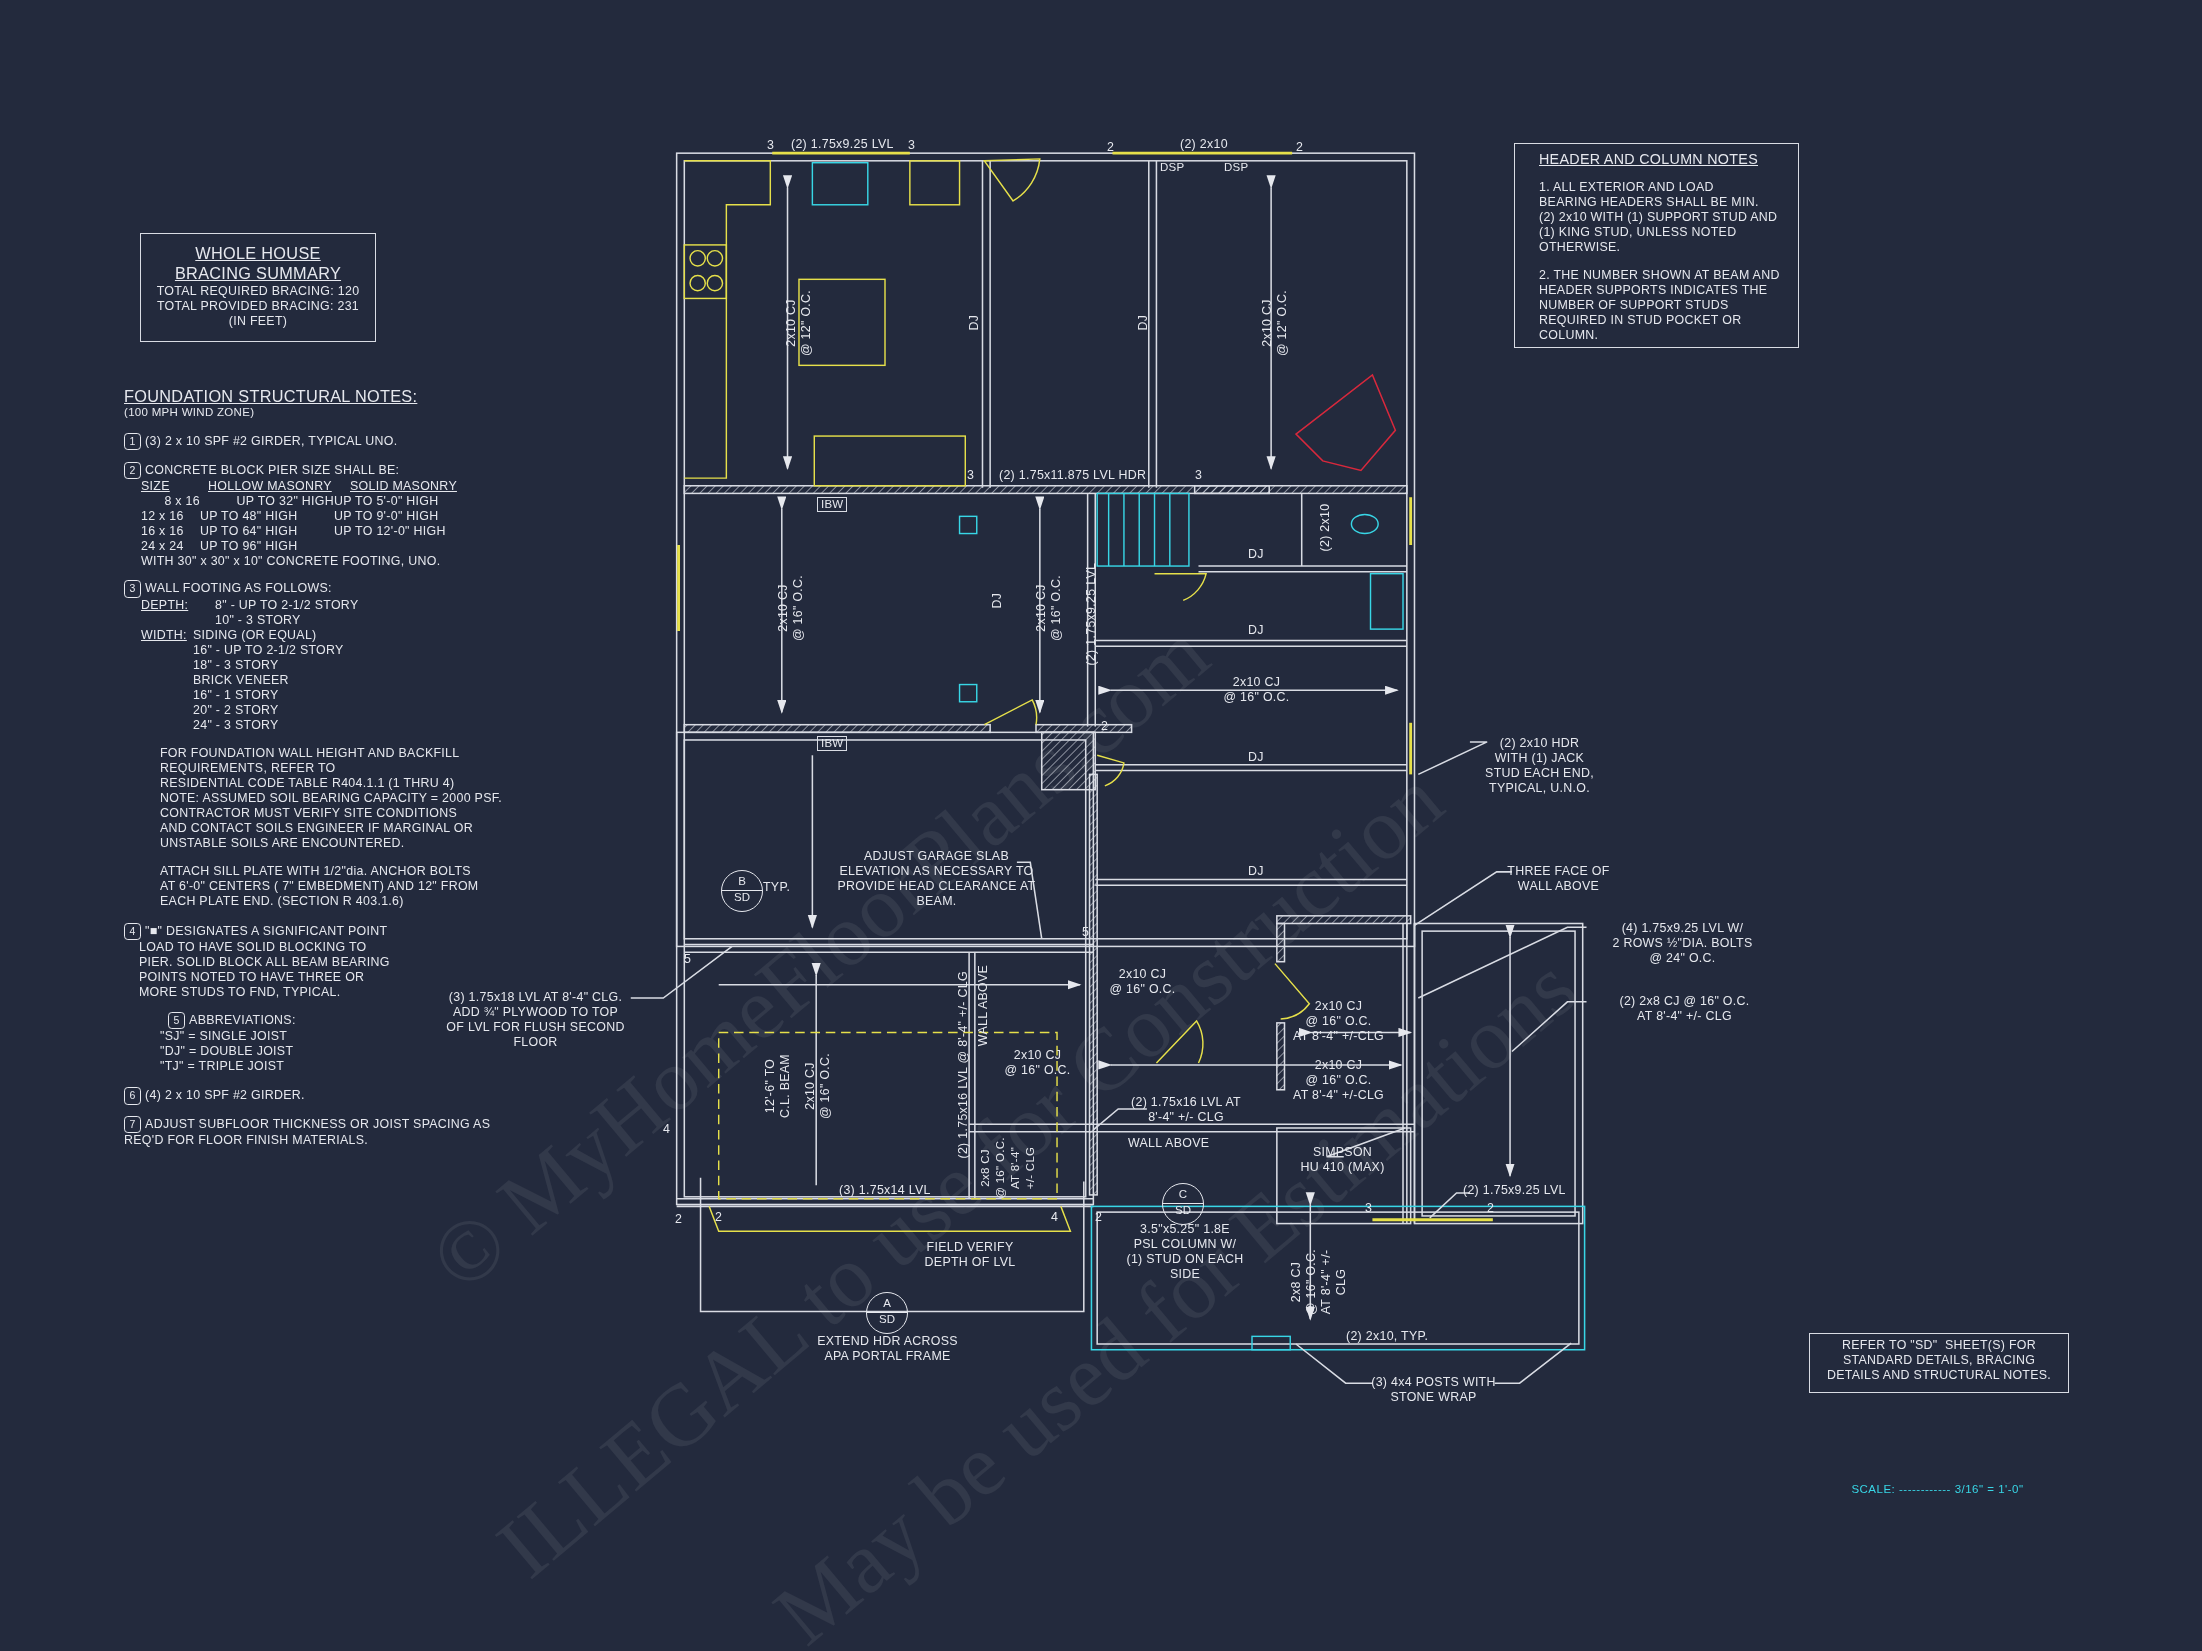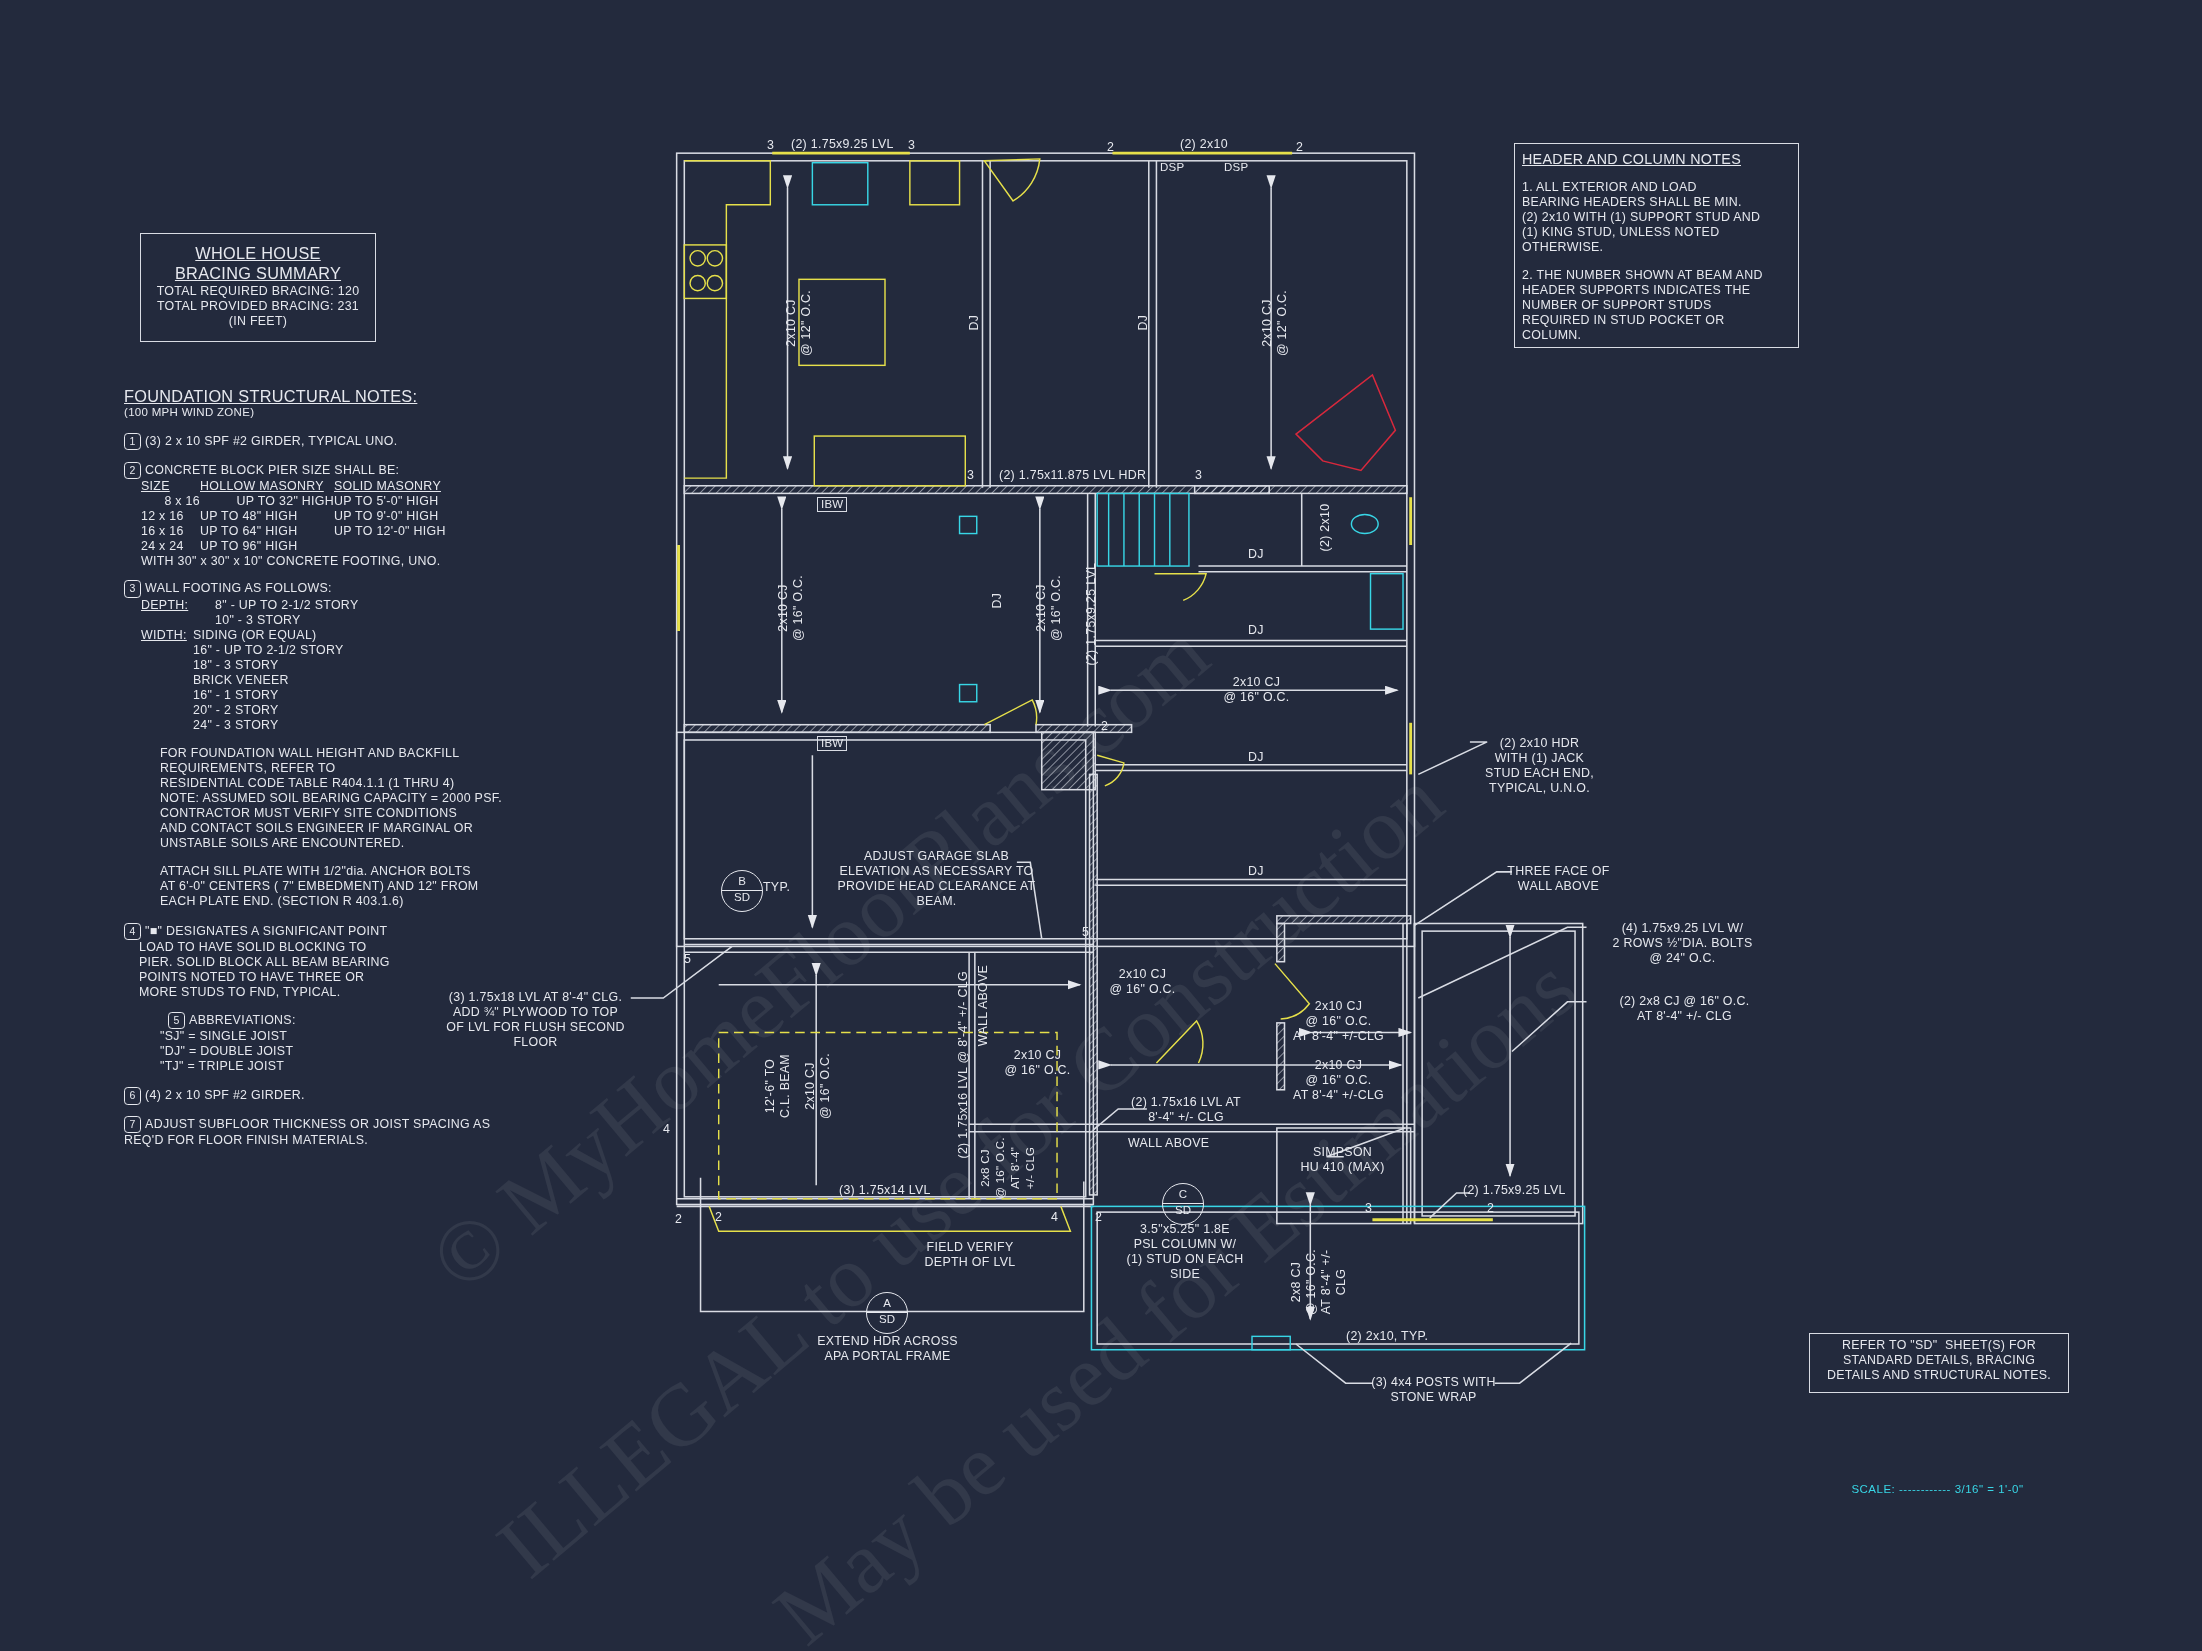--- a/index.html
+++ b/index.html
@@ -39,21 +39,21 @@
 </div>
 
 <div class="abs" style="left:124px;top:387px;width:401px;">
   <div class="t u" style="font-size:16.3px;line-height:19px;">FOUNDATION STRUCTURAL NOTES:</div>
   <div class="t t-sm">(100 MPH WIND ZONE)</div>
 
   <div class="t" style="margin-top:13.4px;"><span class="hex">1</span><span>(3) 2 x 10 SPF #2 GIRDER, TYPICAL UNO.</span></div>
 
   <div class="t" style="margin-top:11.5px;"><span class="hex">2</span><span>CONCRETE BLOCK PIER SIZE SHALL BE:</span></div>
   <div style="margin-left:17px;">
-    <div style="display:flex;">
+    <div style="display:flex;gap:8px;">
       <span class="t u" style="width:59px;">SIZE</span>
       <span class="t u" style="width:134px;">HOLLOW MASONRY</span>
       <span class="t u">SOLID MASONRY</span>
     </div>
     <div style="display:flex;text-align:right;">
         <span class="t" style="width:59px;">8 x 16</span>
         <span class="t" style="width:134px;">UP TO 32" HIGH</span>
         <span class="t">UP TO 5'-0" HIGH</span>
       </div>
     <div style="display:flex;">
@@ -117,21 +117,21 @@
     <div class="t">"DJ" = DOUBLE JOIST</div>
     <div class="t">"TJ" = TRIPLE JOIST</div>
   </div>
 
   <div class="t" style="margin-top:13.4px;"><span class="hex">6</span><span>(4) 2 x 10 SPF #2 GIRDER.</span></div>
 
   <div class="t" style="margin-top:11.5px;"><span class="hex">7</span><span>ADJUST SUBFLOOR THICKNESS OR JOIST SPACING AS
 REQ'D FOR FLOOR FINISH MATERIALS.</span></div>
 </div>
 
-<div class="box" style="left:1514px;top:143px;width:285px;height:205px;padding:0 7px;box-sizing:border-box;">
+<div class="box" style="left:1514px;top:143px;width:285px;height:205px;padding:0 24px;box-sizing:border-box;">
   <div class="t u" style="font-size:14.3px;margin-top:7.6px;">HEADER AND COLUMN NOTES</div>
   <div class="t" style="margin-top:13.4px;">1. ALL EXTERIOR AND LOAD
 BEARING HEADERS SHALL BE MIN.
 (2) 2x10 WITH (1) SUPPORT STUD AND
 (1) KING STUD, UNLESS NOTED
 OTHERWISE.</div>
   <div class="t" style="margin-top:13.4px;">2. THE NUMBER SHOWN AT BEAM AND
 HEADER SUPPORTS INDICATES THE
 NUMBER OF SUPPORT STUDS
 REQUIRED IN STUD POCKET OR

